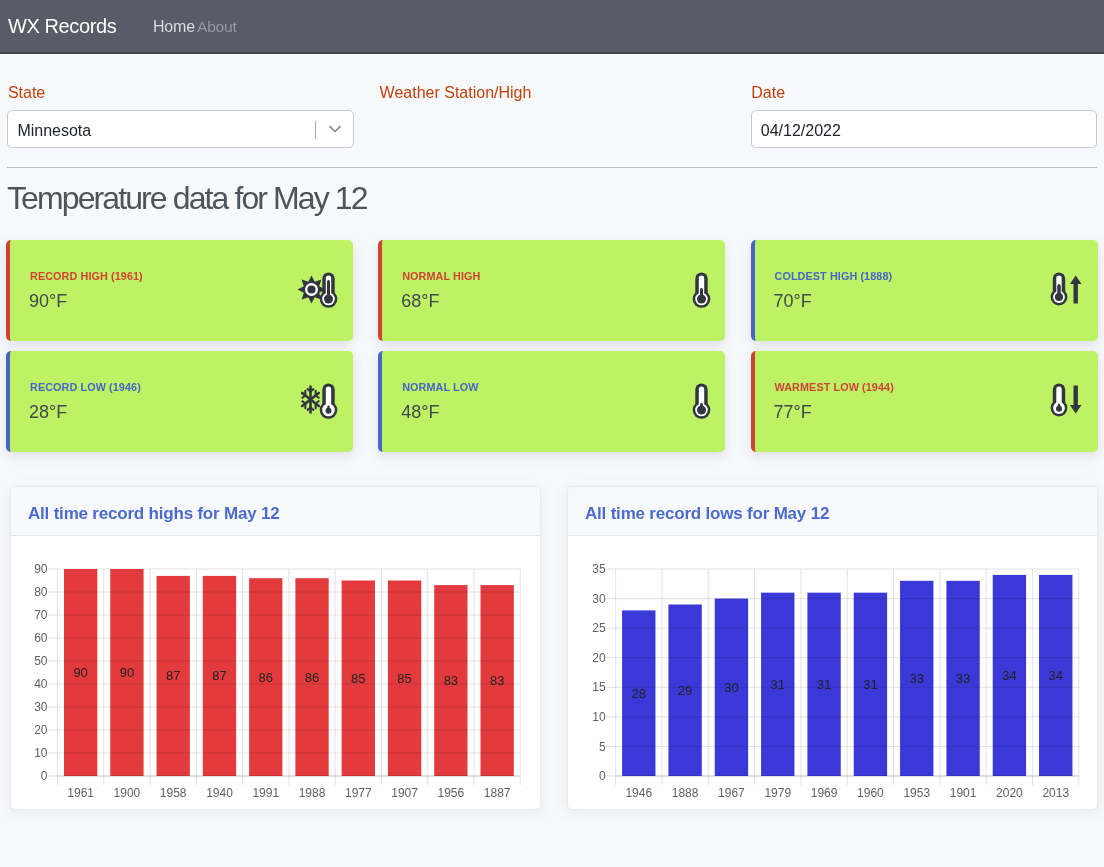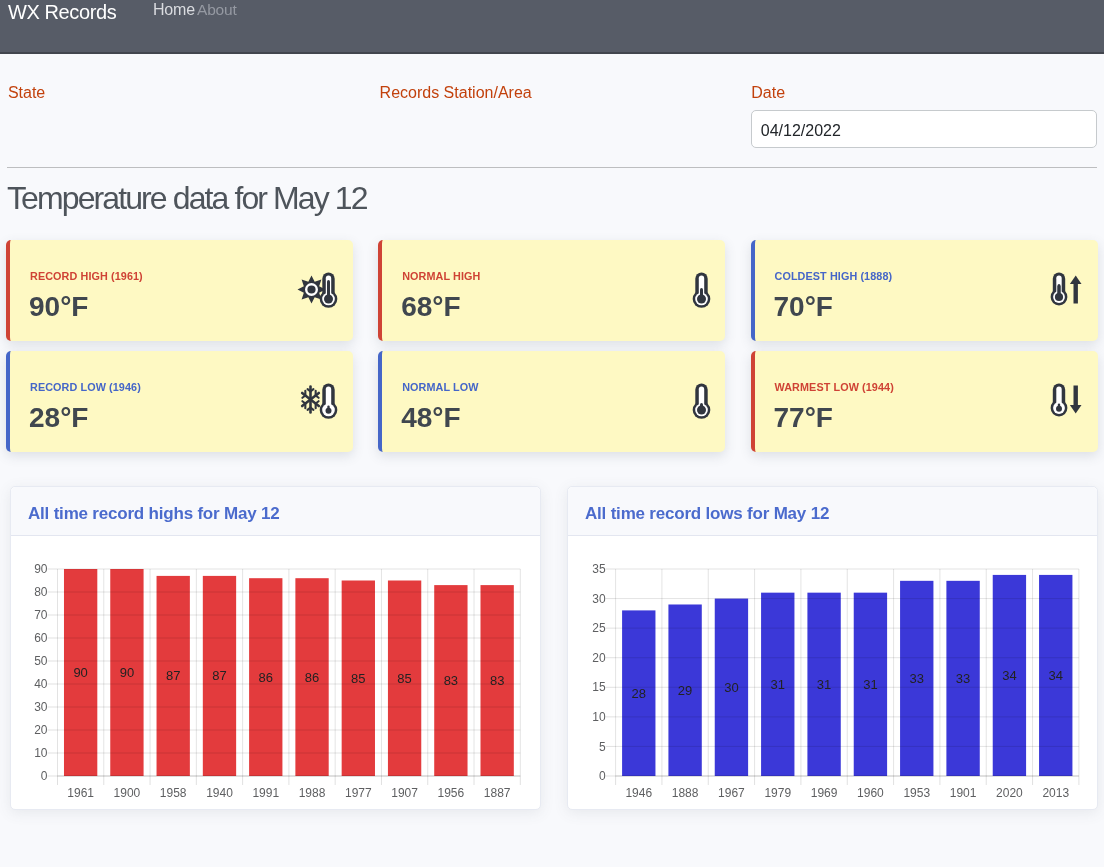--- a/index.html
+++ b/index.html
@@ -1,49 +1,52 @@
 <!DOCTYPE html>
 <html><head><meta charset="utf-8"><title>WX Records</title>
 <style>
 * { margin:0; padding:0; box-sizing:border-box; }
 html,body { width:1104px; height:867px; overflow:hidden; }
 body { font-family:"Liberation Sans", sans-serif; background:#f8f9fc; }
 #page { position:relative; width:1104px; height:867px; }
 .nav { position:absolute; left:0; top:0; width:1104px; height:54px; background:#575c67;
-  border-bottom:2px solid #42464e; display:flex; padding-top:1px; }
+  border-bottom:2px solid #42464e; display:flex; align-items:center; padding-top:1px; }
 .brand { color:#fff; font-size:20px; letter-spacing:-0.4px; margin-left:8px; }
 .nhome { color:#dadce0; font-size:16px; letter-spacing:-0.2px; position:absolute; left:153px; }
 .nabout { color:#9599a2; font-size:15.5px; letter-spacing:-0.2px; position:absolute; left:197px; }
 .flabel { position:absolute; top:84px; font-size:16px; color:#c2410c; }
 .fbox { position:absolute; top:110px; width:346.6px; height:37.5px; background:#fff;
   border:1px solid #c6cacd; border-radius:5px; font-size:16px; color:#212529;
   display:flex; align-items:center; padding-left:9px; padding-top:5px; position:absolute; }
 .divider { position:absolute; right:36.5px; top:10px; width:1px; height:18px; background:#a6aaae; }
 .chev { position:absolute; right:10.5px; top:14px; }
 .hr { position:absolute; left:7px; top:167px; width:1090px; height:1px; background:#bdbec0; }
 h2 { position:absolute; left:7px; top:180px; font-size:32px; font-weight:400; color:#4e545b; letter-spacing:-1.9px;text-align:right; }
-.scard { position:absolute; width:347.3px; height:101px; background:#fef9c3; border-radius:5px;
+.scard { position:absolute; width:347.3px; height:101px; background:#bef264; border-radius:5px;
   border-left:4.4px solid; box-shadow:0 4px 12px rgba(70,80,95,.15);padding-left:28px; }
 .slabel { position:absolute; left:20px; top:30.5px; font-size:10.8px; font-weight:bold;
   text-transform:uppercase; letter-spacing:.1px; }
-.sval { position:absolute; left:19px; top:51px; font-size:28px; font-weight:bold; color:#40474f; }
+.sval { position:absolute; left:19px; top:51px; font-size:18px; font-weight:normal; color:#40474f; }
 .ccard { position:absolute; background:#fff; border-radius:5px; border:1px solid #e7eaf2;
   box-shadow:0 3px 14px rgba(75,85,100,.10);text-align:center; }
 .chead { height:49px; background:#f8f9fc; border-bottom:1px solid #e3e6f0; border-radius:5px 5px 0 0;
   display:flex; align-items:center; padding-left:17px; padding-top:5px; font-size:17px; font-weight:bold; letter-spacing:-0.2px; color:#4b6bcd; }
 </style></head>
 <body>
 <div id="page">
 <div class="nav">
       <span class="brand">WX Records</span>
       <span class="nhome">Home</span>
       <span class="nabout">About</span>
     </div>
 <div class="flabel" style="left:7.9px">State</div>
-<div class="flabel" style="left:379.6px">Records Station/Area</div>
+<div class="fbox" style="left:7.4px">Minnesota<div class="divider"></div><svg class="chev" width="14" height="8" viewBox="0 0 14 8">
+        <path d="M1.5 1.2 L7 6.6 L12.5 1.2" fill="none" stroke="#8a9096" stroke-width="1.8"></path>
+      </svg></div>
+<div class="flabel" style="left:379.6px">Weather Station/High</div>
 <div class="flabel" style="left:751.3px">Date</div>
 <div class="fbox" style="left:750.8px">04/12/2022</div>
 <div class="hr"></div>
 <h2>Temperature data for May 12</h2>
 <div class="scard" style="left:6px;top:239.5px;border-left-color:#cf4335">
 <div class="slabel" style="color:#cf4335">Record High (1961)</div>
 <div class="sval">90°F</div>
 <svg style="position:absolute;left:282px;top:28.5px" width="48" height="46" viewBox="288 268 48 46">
         <polygon points="307.50,275.50 310.68,281.83 317.40,279.60 315.17,286.32 321.50,289.50 315.17,292.68 317.40,299.40 310.68,297.17 307.50,303.50 304.32,297.17 297.60,299.40 299.83,292.68 293.50,289.50 299.83,286.32 297.60,279.60 304.32,281.83" fill="#31363f"></polygon>
         <circle cx="307.5" cy="289.5" r="5.3" fill="none" stroke="#fff" stroke-width="2.4"></circle>

